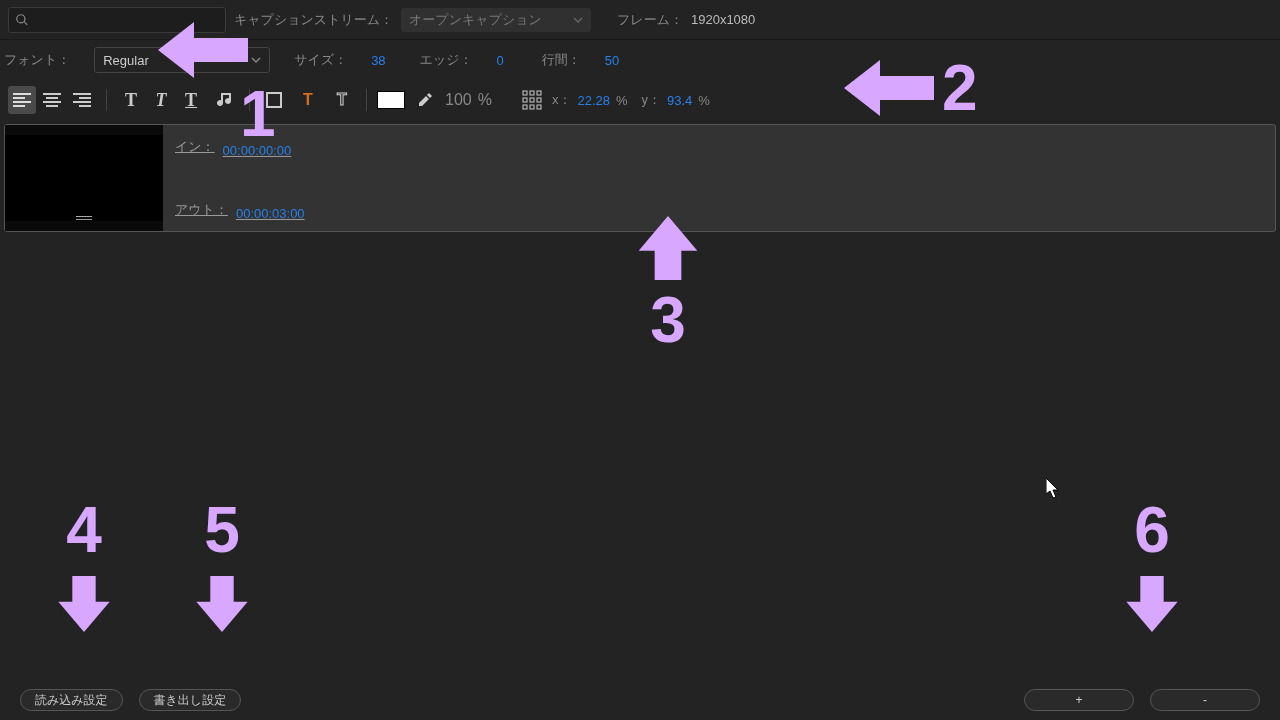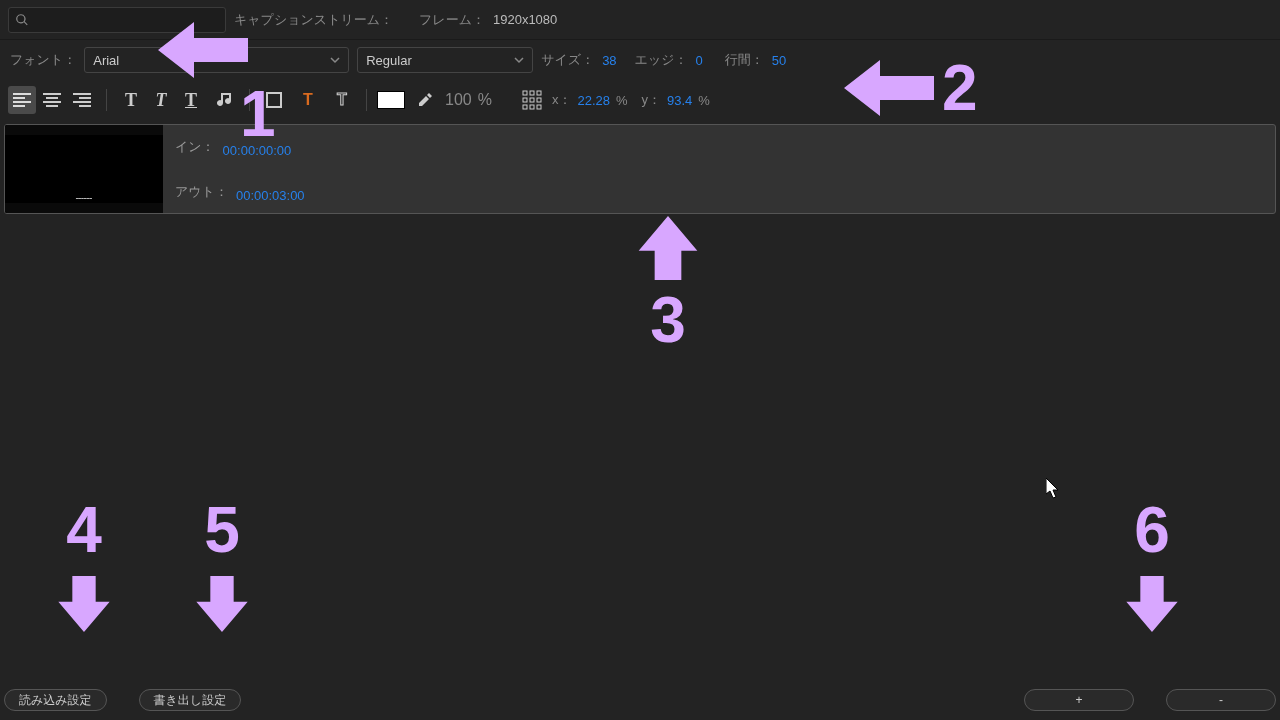--- a/index.html
+++ b/index.html
@@ -5,52 +5,52 @@
 * { box-sizing: border-box; margin: 0; padding: 0; font-family: "Hiragino Kaku Gothic ProN", "Arial", sans-serif; }
 body { background: #232323; color: #999; width: 1280px; height: 720px; overflow: hidden; position: relative; font-size: 13px; }
 
 .top-bar { display: flex; align-items: center; height: 40px; padding: 0 8px; gap: 8px; border-bottom: 1px solid #1a1a1a; }
 .search-box { width: 218px; height: 26px; background: #1d1d1d; border: 1px solid #3a3a3a; border-radius: 3px; display: flex; align-items: center; padding: 0 6px; }
 .search-box svg { width: 14px; height: 14px; fill: #888; }
 .label { color: #888; font-size: 13px; white-space: nowrap; }
 .dropdown-val { color: #777; }
 .frame-label { margin-left: 18px; }
 
-.font-row { display: flex; align-items: center; height: 40px; padding: 0 10px; gap: 8px; }
+.font-row { display: flex; align-items: center; height: 40px; padding: 0 4px; gap: 24px; }
 .dropdown { height: 26px; background: #232323; border: 1px solid #444; border-radius: 3px; display: flex; align-items: center; justify-content: space-between; padding: 0 8px; color: #ccc; }
 .dropdown.font { width: 265px; }
 .dropdown.style { width: 176px; }
 .chev { width: 10px; height: 10px; }
 .num-link { color: #2680eb; }
 
 .toolbar-row { display: flex; align-items: center; height: 40px; padding: 0 8px; gap: 6px; }
 .icon-group { display: flex; gap: 2px; }
 .icon-btn { width: 28px; height: 28px; display: flex; align-items: center; justify-content: center; border-radius: 3px; color: #ccc; }
 .icon-btn.active { background: #4a4a4a; }
 .divider { width: 1px; height: 22px; background: #444; margin: 0 4px; }
 .text-btn { font-family: serif; font-weight: bold; font-size: 18px; color: #ccc; }
 .text-btn.italic { font-style: italic; }
 .text-btn.underline { text-decoration: underline; }
 .color-swatch { width: 28px; height: 18px; background: #fff; border: 1px solid #000; }
 .opacity-val { color: #888; font-size: 16px; }
 .coord-block { display: flex; align-items: center; gap: 6px; margin-left: 20px; }
 
 .caption-list { padding: 4px; }
-.caption-row { display: flex; height: 90px; background: #333333; border: 1px solid #555; border-radius: 3px; overflow: hidden; }
+.caption-row { display: flex; height: 108px; background: #333333; border: 1px solid #555; border-radius: 3px; overflow: hidden; text-decoration: underline; }
 .thumb { width: 158px; height: 100%; background: #000; position: relative; display:flex; align-items:flex-end; justify-content:center; }
 .thumb-text { color:#fff; font-size:4px; margin-bottom:12px; letter-spacing:0.3px; }
 .thumb::before, .thumb::after { content:""; position:absolute; left:0; right:0; height:10px; background:#0a0a0a; }
 .thumb::before { top:0; } .thumb::after { bottom:0; }
 .time-col { width: 190px; display: flex; flex-direction: column; justify-content: space-between; padding: 10px 12px; }
 .time-line { display: flex; gap: 8px; font-size: 13px; align-items:center; }
 .time-label { color: #999; }
 .time-val { color: #2680eb; margin-top: 8px; }
 .caption-text { flex: 1; background: #1a1a1a; padding: 10px 12px; color: #ccc; font-size: 12px; border-left:1px solid #444; }
 
-.bottom-bar { position: absolute; bottom: 0; left: 0; right: 0; height: 40px; display: flex; align-items: center; padding: 0 4px; gap: 32px; }
+.bottom-bar { position: absolute; bottom: 0; left: 0; right: 0; height: 40px; display: flex; align-items: center; padding: 0 20px; gap: 16px; }
 .btn { height: 22px; padding: 0 14px; background: #2a2a2a; border: 1px solid #555; border-radius: 11px; color: #ccc; font-size: 12px; display: flex; align-items: center; justify-content: center; }
 .btn.wide { width: 110px; }
 .spacer { flex: 1; }
 
 
 .annot { position: absolute; color: #d8a7ff; font-weight: 900; font-family: Arial, sans-serif; pointer-events: none; }
 .annot .num { font-size: 64px; line-height: 1; }
 .arrow-up { width:48px;height:48px; }
 .arrow-down { width:48px;height:48px; }
 .arrow-left-big { width:90px;height:64px; }
@@ -61,32 +61,32 @@
 </head>
 <body>
 
 <div class="top-bar">
   <div class="search-box">
     <svg viewBox="0 0 24 24">
         <path d="M10 2a8 8 0 105.3 14l5 5 1.4-1.4-5-5A8 8 0 0010 2zm0 2a6 6 0 110 12 6 6 0 010-12z"></path>
       </svg>
   </div>
   <span class="label">キャプションストリーム：</span>
+  <div class="stream-dd">
+    <span class="dropdown-val">オープンキャプション</span>
+    <svg class="chev" viewBox="0 0 10 10">
+        <path d="M1 3l4 4 4-4" stroke="#666" fill="none" stroke-width="1.5"></path>
+      </svg>
+  </div>
   <span class="label frame-label">フレーム：</span>
   <span class="label" style="color:#bbb">1920x1080</span>
 </div>
 
 <div class="font-row">
   <span class="label">フォント：</span>
-  <div class="dropdown font">
-    <span>Arial</span>
-    <svg class="chev" viewBox="0 0 10 10">
-        <path d="M1 3l4 4 4-4" stroke="#888" fill="none" stroke-width="1.5"></path>
-      </svg>
-  </div>
   <div class="dropdown style">
     <span>Regular</span>
     <svg class="chev" viewBox="0 0 10 10">
         <path d="M1 3l4 4 4-4" stroke="#888" fill="none" stroke-width="1.5"></path>
       </svg>
   </div>
   <span class="label">サイズ：</span>
   <span class="num-link">38</span>
   <span class="label" style="margin-left:10px">エッジ：</span>
   <span class="num-link">0</span>

